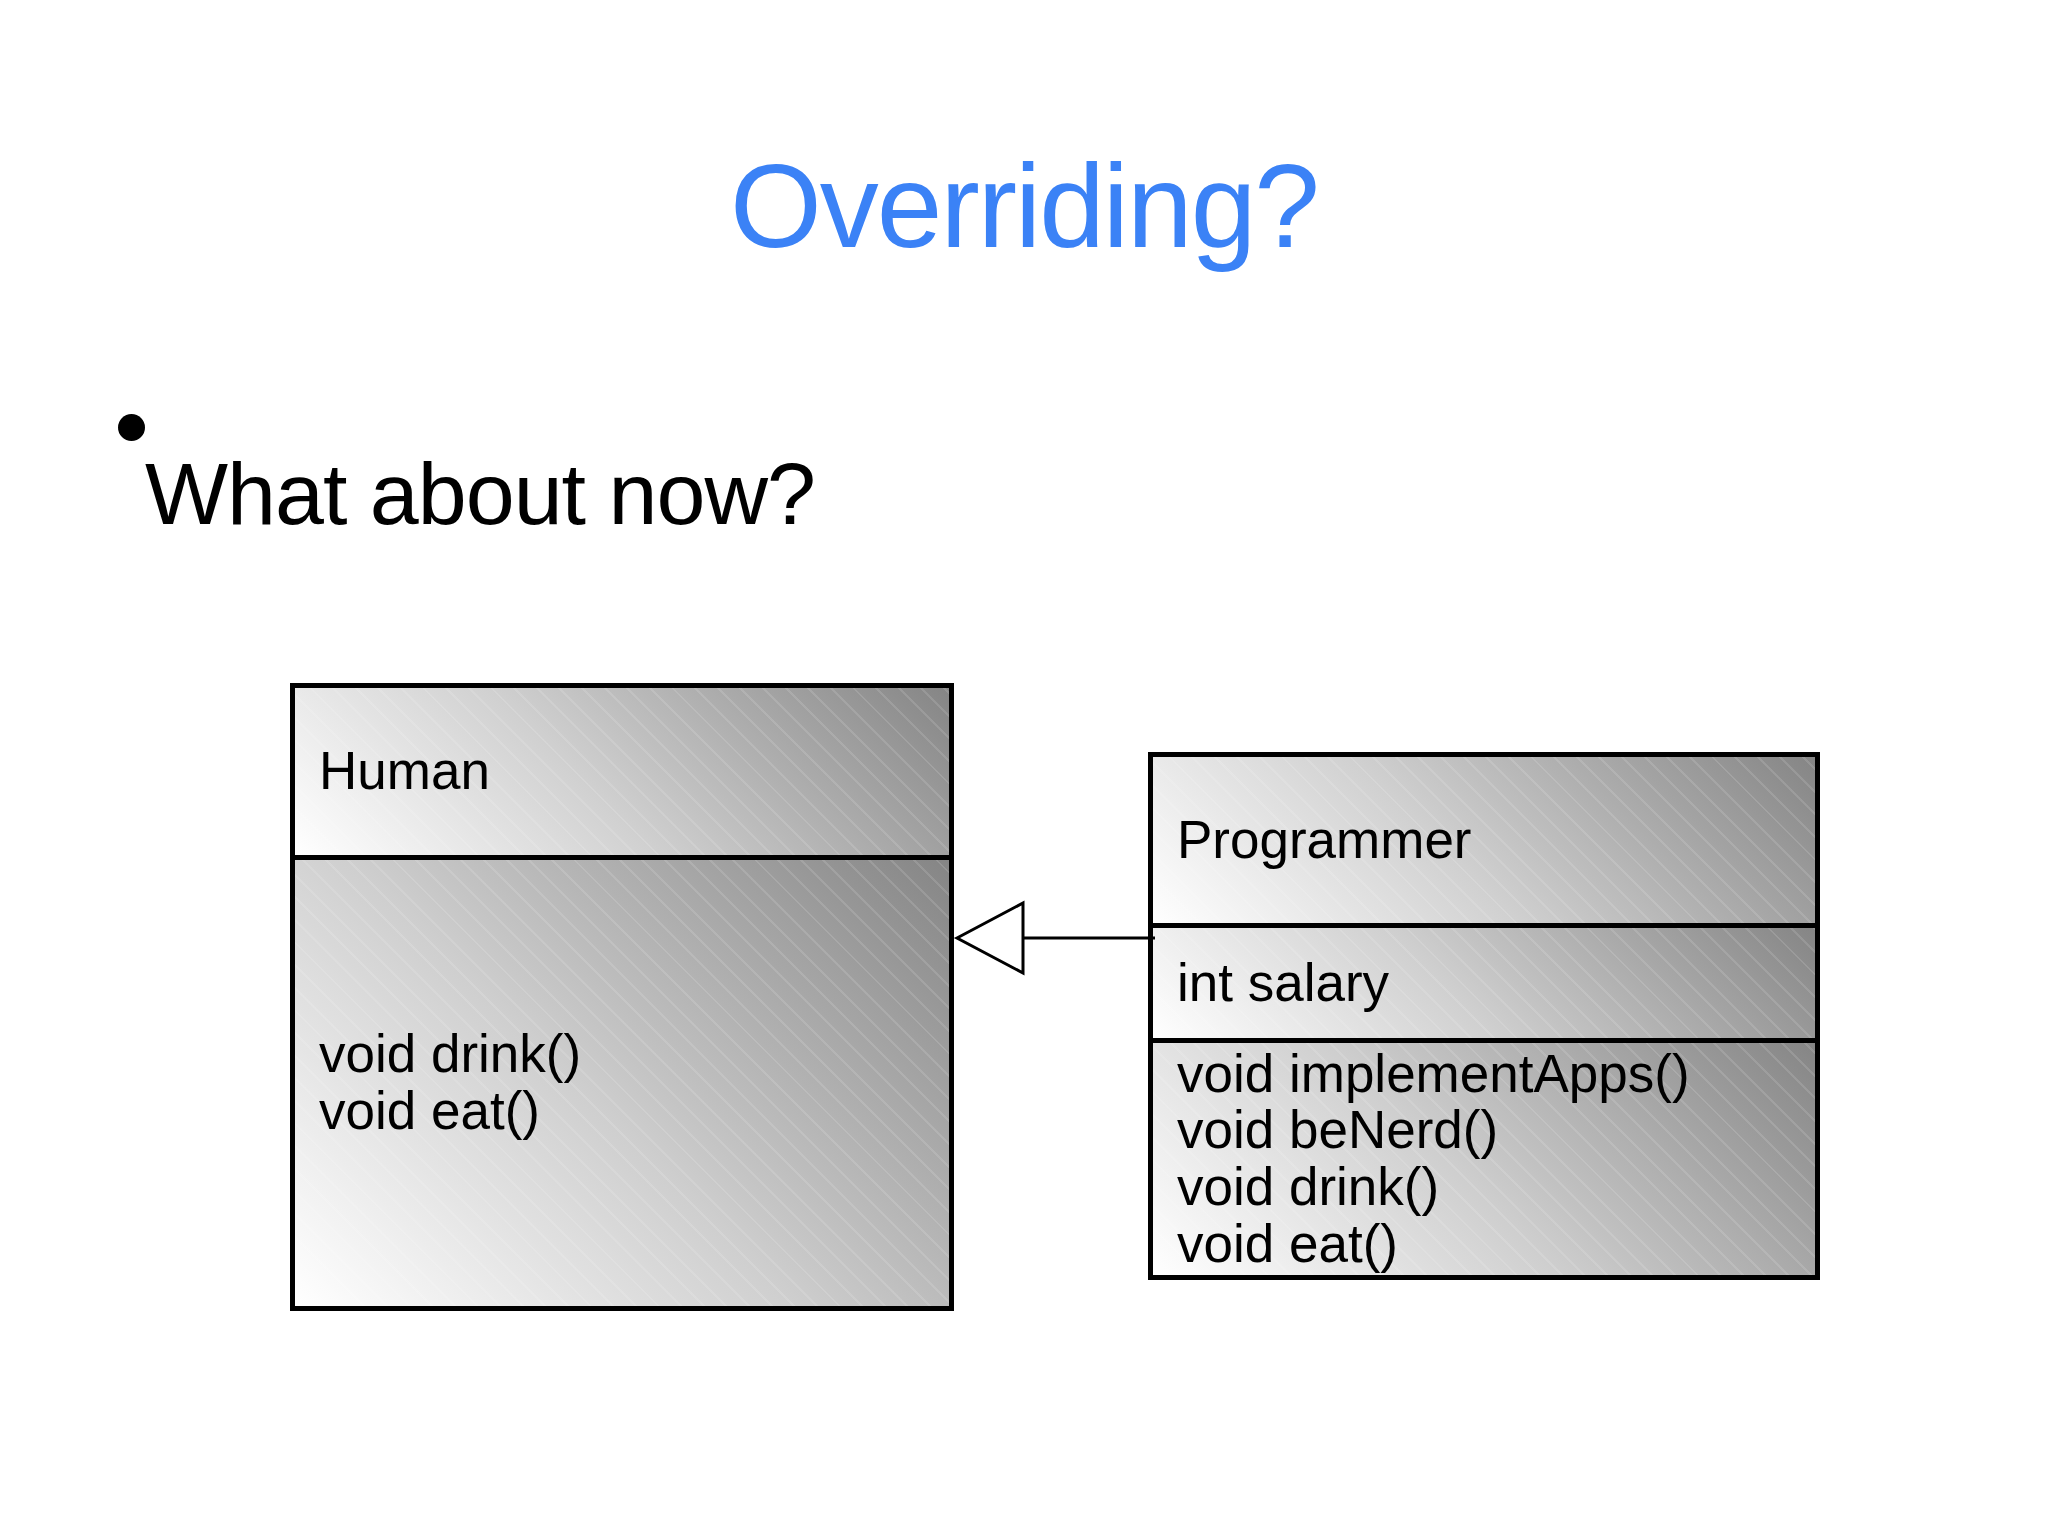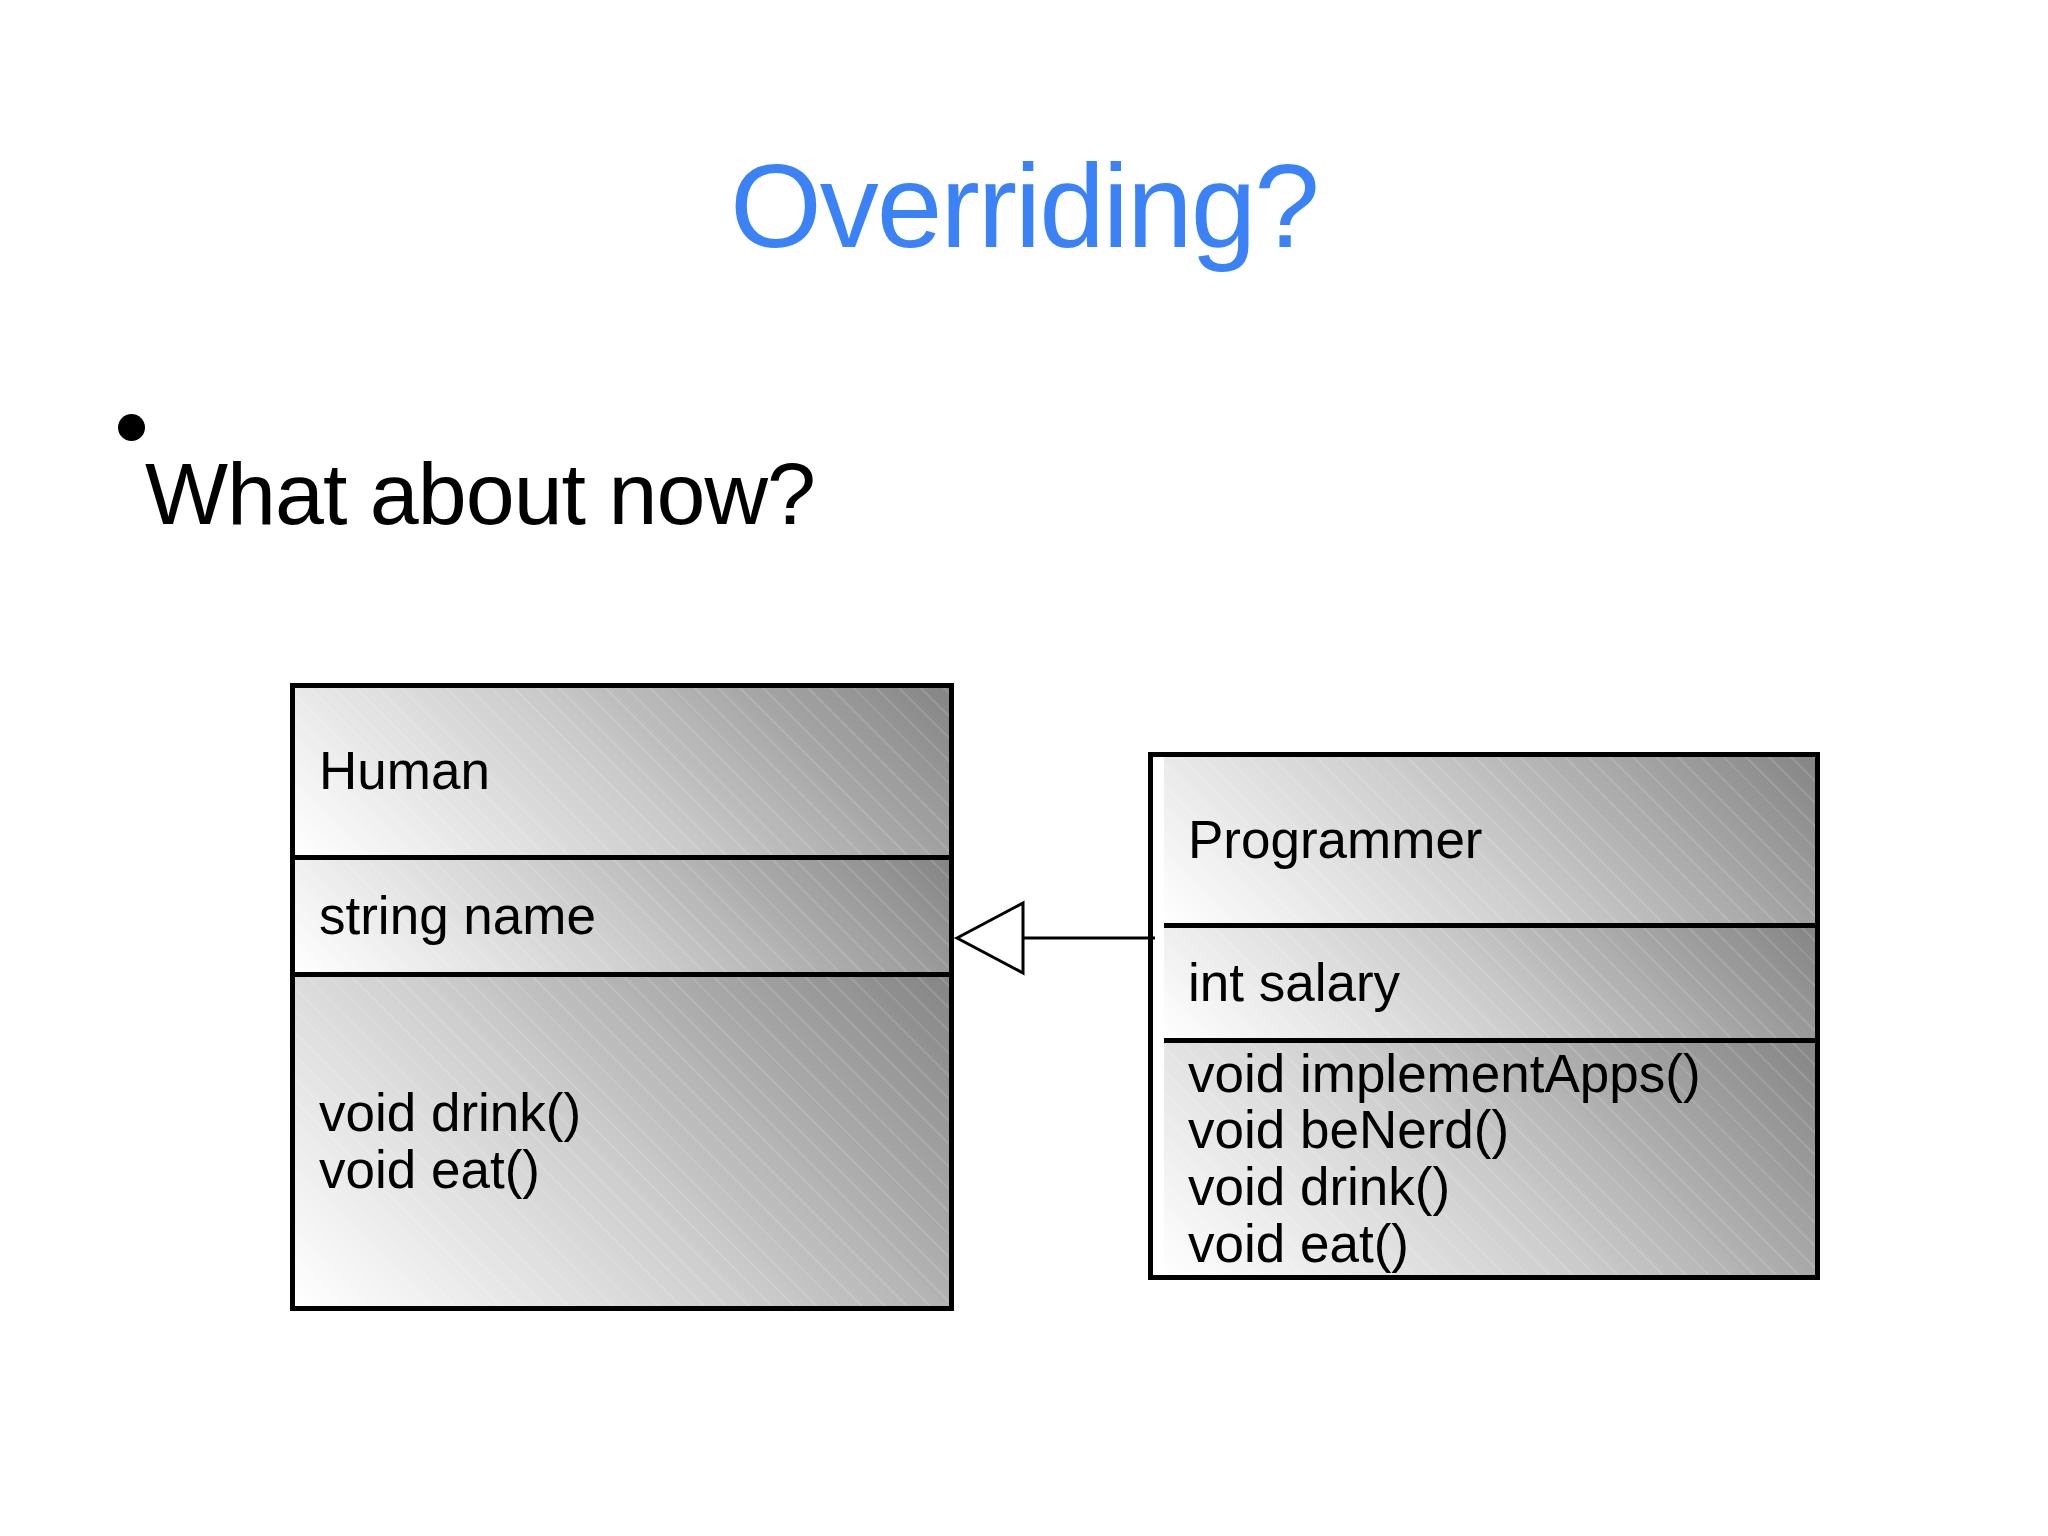--- a/index.html
+++ b/index.html
@@ -52,21 +52,21 @@
   }
 
   .class-box {
     position: absolute;
     display: flex;
     flex-direction: column;
     border: 5px solid #000;
     box-sizing: border-box;
   }
   .human      { left: 290px;  top: 683px; width: 664px; height: 628px; }
-  .programmer { left: 1148px; top: 752px; width: 672px; height: 528px; padding-left: 11px; }
+  .programmer { left: 1148px; top: 752px; width: 672px; height: 528px; }
 
   .comp {
     display: flex;
     flex-direction: column;
     justify-content: center;
     padding-left: 24px;
     font-size: 53px;
     line-height: 1.07;
     box-sizing: border-box;
     background-image:
@@ -102,23 +102,20 @@
 
   <div class="bullet-row">
     <span class="dot"></span>
     <span class="bullet-text">What about now?</span>
   </div>
 
   <div class="class-box human">
     <div class="comp name-comp">
       <span class="line">Human</span>
     </div>
-    <div class="comp attr-comp">
-        <div class="line">string name</div>
-      </div>
     <div class="comp meth-comp">
         <div class="line">void drink()</div>
         <div class="line">void eat()</div>
       </div>
   </div>
 
   <div class="class-box programmer">
     <div class="comp name-comp">
       <span class="line">Programmer</span>
     </div>

